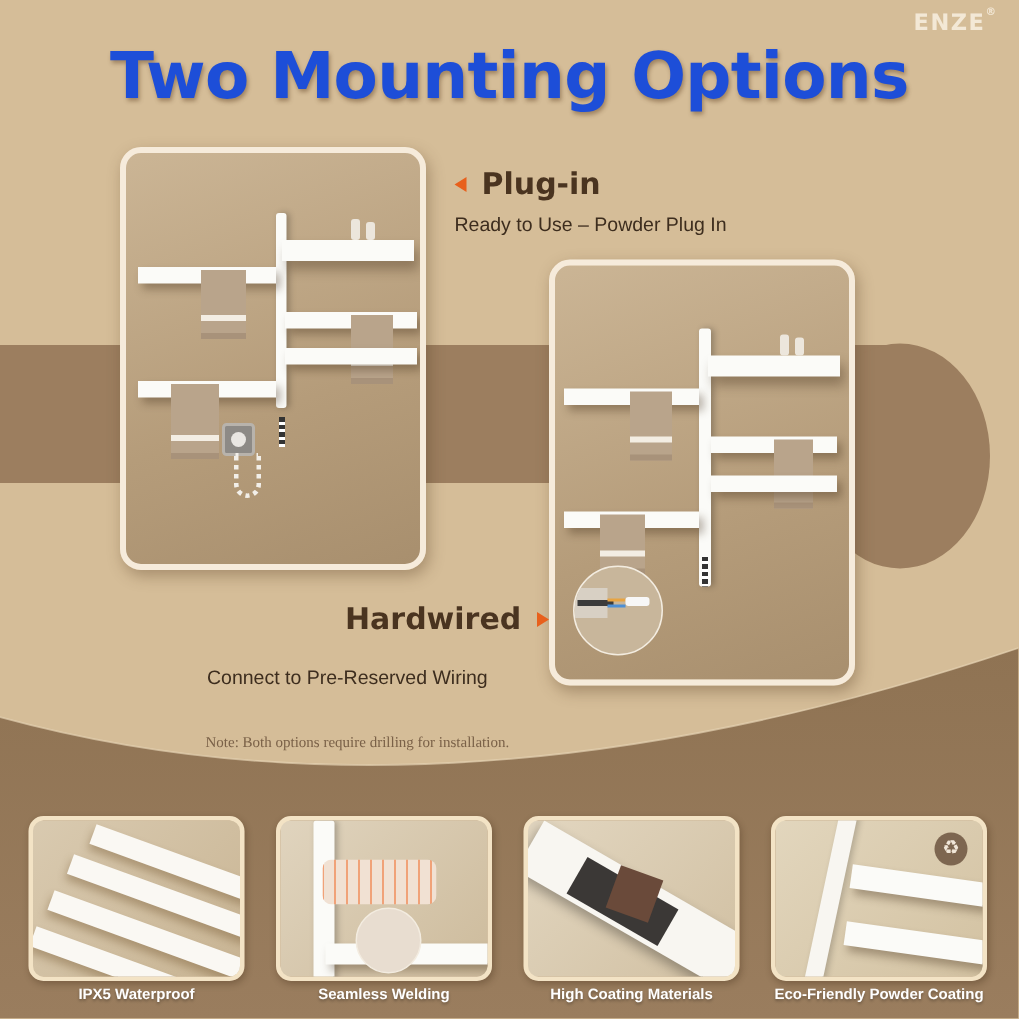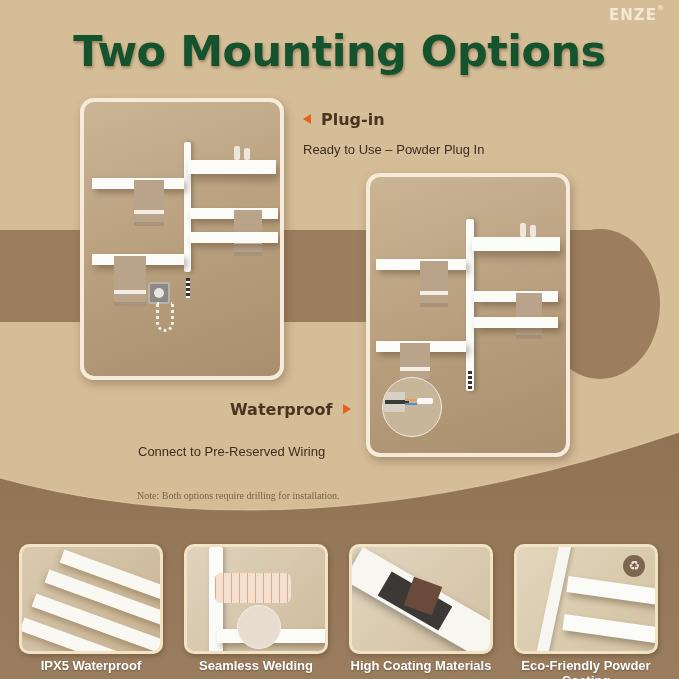--- a/index.html
+++ b/index.html
@@ -23,21 +23,21 @@
   }
   .brand {
     position: absolute; right: 14px; top: 6px;
     font-family: "DejaVu Sans", sans-serif; font-weight: bold;
     font-size: 15px; letter-spacing: 1px; color: #f3e8d6;
   }
   .brand sup { font-size: 7px; vertical-align: top; position: relative; top: -2px; }
   .title {
     position: absolute; left: 0; top: 26px; width: 679px; text-align: center;
     font-family: "DejaVu Sans", sans-serif; font-weight: bold;
-    font-size: 43px; color: #14532d; letter-spacing: -0.5px;
+    font-size: 43px; color: #1d4ed8; letter-spacing: -0.5px;
     text-shadow: 1px 2px 3px rgba(90,60,30,0.45);
   }
   .photo {
     position: absolute; border-radius: 14px;
     border: 4px solid #f6ebdb;
     box-shadow: 2px 4px 10px rgba(80,55,30,0.35);
     overflow: hidden;
     background: linear-gradient(160deg, #cbb595 0%, #b59c7a 60%, #a88f6e 100%);
   }
   .photo.p1 { left: 80px; top: 98px; width: 204px; height: 282px; }
@@ -60,21 +60,21 @@
     border: 1.5px solid #f3ece0; background: #c8b69b; overflow: hidden;
   }
   .inset .wall { position: absolute; left: 0; top: 14px; width: 22px; height: 20px; background: #d8d0c4; }
   .inset .w1 { position: absolute; left: 2px; top: 22px; width: 24px; height: 4px; background: #3b3b3b; }
   .inset .w2 { position: absolute; left: 22px; top: 21px; width: 12px; height: 2px; background: #e8a442; }
   .inset .w3 { position: absolute; left: 22px; top: 25px; width: 12px; height: 2px; background: #4c8fd6; }
   .inset .w4 { position: absolute; left: 34px; top: 20px; width: 16px; height: 6px; background: #f7f7f7; border-radius: 2px; }
 
   .opt-head {
     position: absolute; font-family: "DejaVu Sans", sans-serif;
-    font-weight: bold; font-size: 16px; color: #4a3420;
+    font-weight: bold; font-size: 20px; color: #4a3420;
   }
   .opt-sub {
     position: absolute; font-family: "Liberation Sans", sans-serif;
     font-size: 13px; color: #3d2d1e;
   }
   .tri-left {
     display: inline-block; width: 0; height: 0;
     border-top: 5px solid transparent; border-bottom: 5px solid transparent;
     border-right: 8px solid #e8601c; margin-right: 10px; vertical-align: 1px;
   }
@@ -93,21 +93,21 @@
   .feature .card {
     width: 144px; height: 110px; border-radius: 10px;
     border: 3px solid #f3e3c5;
     box-shadow: 1px 2px 5px rgba(50,30,10,0.3);
     overflow: hidden; position: relative;
     background: linear-gradient(135deg, #d9cab0, #c9b594);
   }
   .feature .label {
     margin-top: 4px; text-align: center;
     font-family: "Liberation Sans", sans-serif; font-weight: bold;
-    font-size: 13px; color: #ffffff;
+    font-size: 10px; color: #ffffff;
     text-shadow: 0 1px 2px rgba(0,0,0,0.3);
   }
   .f1 { left: 19px; } .f2 { left: 184px; } .f3 { left: 349px; } .f4 { left: 514px; }
   .slat { position: absolute; background: #faf8f3; height: 14px; transform: rotate(20deg); transform-origin: left center; box-shadow: 0 4px 6px rgba(100,70,30,0.35); }
   .weld-rings { position: absolute; left: 28px; top: 26px; width: 76px; height: 30px; background: repeating-linear-gradient(90deg, rgba(240,120,60,0.6) 0 1px, transparent 1px 8px), #f1e1d3; border-radius: 6px; }
   .eco-icon {
     position: absolute; right: 10px; top: 8px; width: 22px; height: 22px;
     border-radius: 50%; background: #7d6650; color: #f0e6d8;
     font-size: 13px; line-height: 22px; text-align: center;
   }
@@ -172,21 +172,21 @@
     <div class="inset" style="left:12px; top:200px;">
       <div class="wall"></div>
         <div class="w1"></div>
         <div class="w2"></div>
         <div class="w3"></div>
         <div class="w4"></div>
     </div>
   </div>
 </div>
 
-<div class="opt-head" style="left:230px; top:400px;"><span>Waterproof</span><span class="tri-right"></span></div>
+<div class="opt-head" style="left:230px; top:400px;"><span>Hardwired</span><span class="tri-right"></span></div>
 <div class="opt-sub" style="left:138px; top:444px;">Connect to Pre-Reserved Wiring</div>
 
 <div class="note">Note: Both options require drilling for installation.</div>
 
 <div class="feature f1">
   <div class="card">
     <div class="slat" style="left:40px; top:2px; width:120px;"></div>
     <div class="slat" style="left:25px; top:22px; width:130px;"></div>
     <div class="slat" style="left:12px; top:46px; width:140px;"></div>
     <div class="slat" style="left:0px; top:70px; width:150px;"></div>

